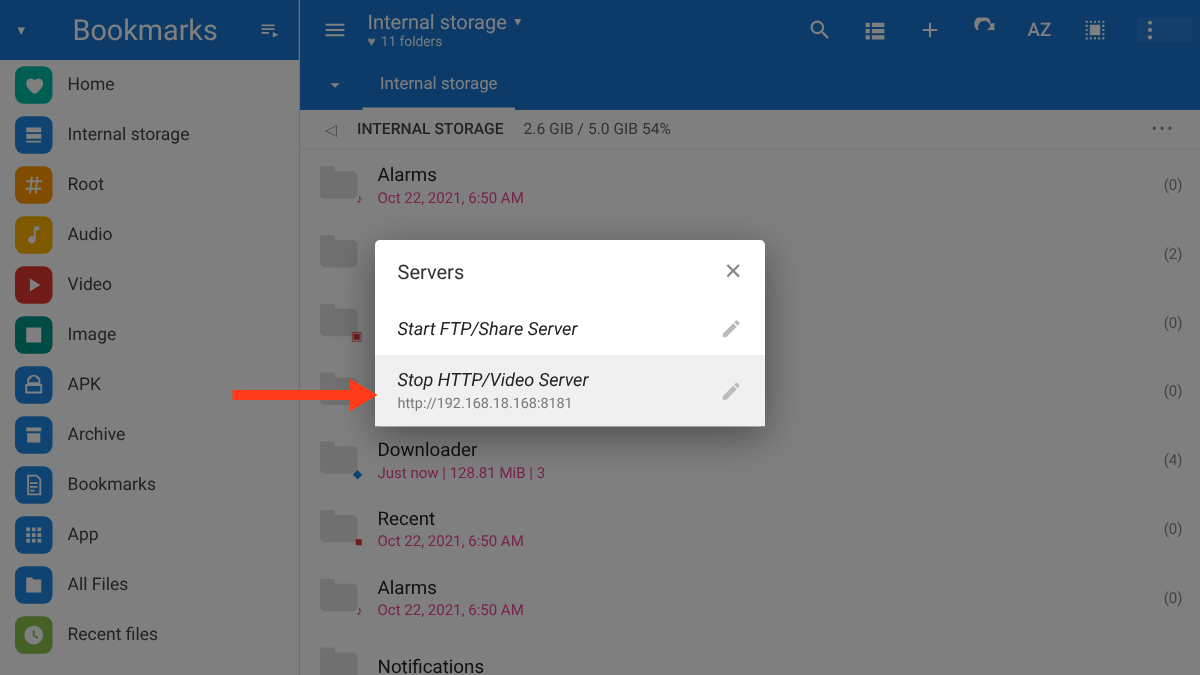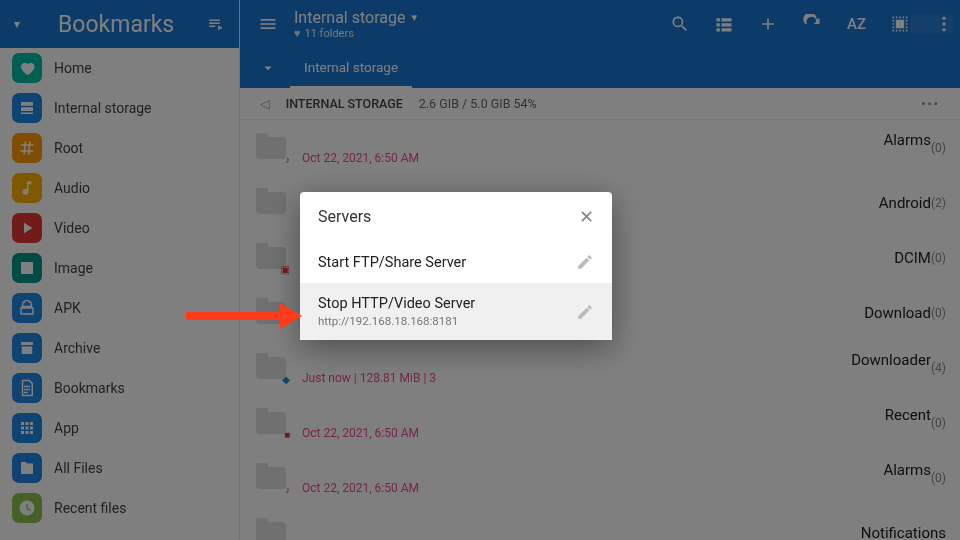--- a/index.html
+++ b/index.html
@@ -15,52 +15,52 @@
 .sidebar-items { flex: 1; overflow-y: auto; }
 .sidebar-item { display: flex; align-items: center; height: 40px; padding: 0 12px; cursor: pointer; color: #444; font-size: 14px; }
 .sidebar-item .icon { width: 30px; height: 30px; border-radius: 7px; display: flex; align-items: center; justify-content: center; margin-right: 12px; }
 
 .main { flex: 1; display: flex; flex-direction: column; background: #fff; }
 .toolbar { background: #1976d2; color: #fff; display: flex; align-items: center; height: 48px; padding: 0 6px; }
 .toolbar .menu-btn { width: 44px; display: flex; justify-content: center; cursor: pointer; }
 .toolbar-title { flex: 1; padding-left: 4px; }
 .toolbar-title .loc { font-size: 16px; display: flex; align-items: center; gap: 6px; }
 .toolbar-title .sub { font-size: 11px; opacity: .9; display: flex; align-items: center; gap: 4px; }
-.toolbar .act { width: 44px; display: flex; justify-content: flex-end; cursor: pointer; }
+.toolbar .act { width: 44px; display: flex; justify-content: flex-start; cursor: pointer; }
 .toolbar .act.sel { background: rgba(255,255,255,.06); }
 
 .tabs { background: #1976d2; color: #fff; display: flex; align-items: center; height: 40px; padding: 0 6px; }
 .tabs .expand { width: 44px; display: flex; justify-content: center; cursor: pointer; }
 .tabs .tab { padding: 0 14px; height: 100%; display: flex; align-items: center; font-size: 13.5px; border-bottom: 2.5px solid #fff; }
 
 .pathbar { height: 32px; display: flex; align-items: center; padding: 0 20px; color: #666; font-size: 12.5px; border-bottom: 1px solid #eee; gap: 16px; }
 .pathbar .more { margin-left: auto; letter-spacing: 2px; cursor: pointer; color: #888; }
 .pathbar .back { color: #999; cursor: pointer; }
 
 .files { flex: 1; overflow-y: auto; }
 .file-row { display: flex; align-items: center; height: 55px; padding: 0 14px 0 14px; }
 .file-row .folder-ic { width: 34px; height: 26px; margin-right: 14px; position: relative; display: flex; align-items: center; justify-content: center; }
 .folder-shape { width: 30px; height: 22px; background: #e0e0e0; border-radius: 2px 4px 4px 4px; position: relative; }
 .folder-shape::before { content: ""; position: absolute; top: -4px; left: 0; width: 12px; height: 6px; background: #e0e0e0; border-radius: 2px 2px 0 0; }
 .file-row .badge { position: absolute; right: -2px; bottom: -4px; font-size: 10px; }
 .file-row .txt { flex: 1; }
-.file-row .nm { font-size: 15px; color: #222; text-align: right; }
+.file-row .nm { font-size: 15px; color: #222; }
 .file-row .meta { font-size: 12px; color: #ec4899; margin-top: 2px; }
 .file-row .cnt { font-size: 12px; color: #888; }
 
 .scrim { position: absolute; inset: 0; background: rgba(0,0,0,.5); }
 
 .dialog { position: absolute; left: 300px; top: 192px; width: 312px; background: #fff; border-radius: 4px; box-shadow: 0 8px 32px rgba(0,0,0,.4); }
 .dialog-header { display: flex; align-items: center; padding: 14px 18px; }
 .dialog-header .ttl { flex: 1; font-size: 16px; color: #333; }
 .dialog-header .close { color: #888; cursor: pointer; font-size: 18px; }
 .dialog-item { display: flex; align-items: center; padding: 12px 18px; cursor: pointer; }
 .dialog-item.highlight { background: #f0f0f0; }
 .dialog-item .col { flex: 1; }
-.dialog-item .lbl { font-size: 14.5px; color: #222; }
+.dialog-item .lbl { font-size: 14.5px; color: #222; font-style: italic; }
 .dialog-item .sub { font-size: 11.5px; color: #777; margin-top: 2px; }
 .dialog-item .edit { color: #bbb; cursor: pointer; }
 
 .arrow { position: absolute; left: 186px; top: 312px; pointer-events: none; }
 .arrow-line { width: 96px; height: 8px; background: #ff3b1a; }
 .arrow-head { position: absolute; left: 94px; top: -9px; width: 0; height: 0; border-top: 13px solid transparent; border-bottom: 13px solid transparent; border-left: 22px solid #ff3b1a; }
 
 svg { display: block; }
 </style>
 </head>

